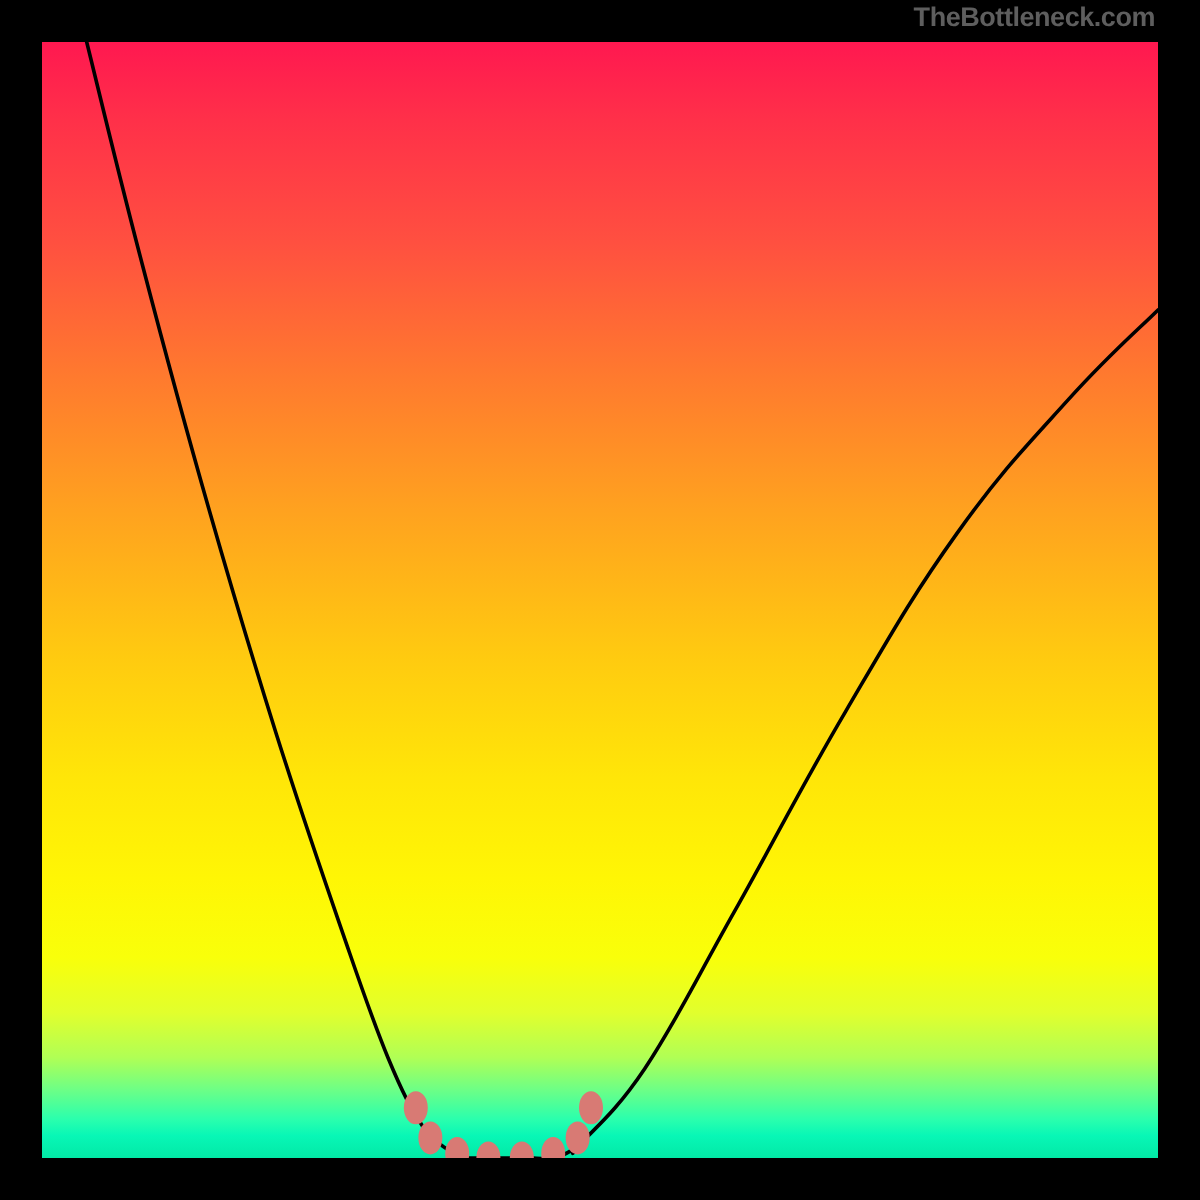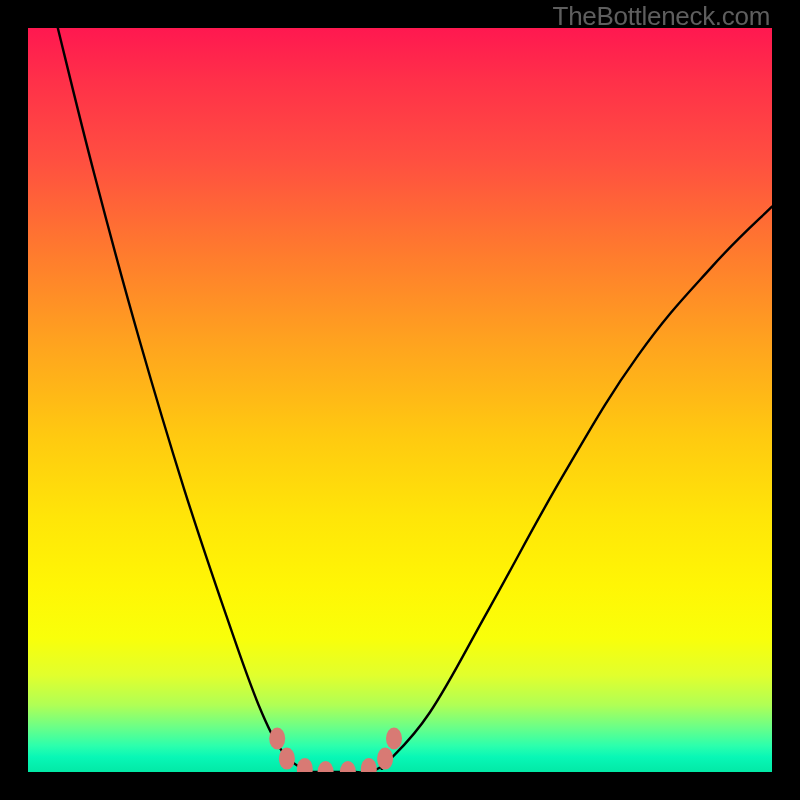--- a/index.html
+++ b/index.html
@@ -39,22 +39,22 @@
       #2bffad 96.5%,
       #08f7b6 98%,
       #02e9a6 100%
     );
   }
   .watermark {
     position: absolute;
     top: 1px;
     right: 30px;
     color: #5e5e5e;
-    font-size: 26px;
-    font-weight: 400;
+    font-size: 18px;
+    font-weight: 700;
     letter-spacing: -0.3px;
   }
   svg.curve {
     position: absolute;
     inset: 0;
     width: 100%;
     height: 100%;
   }
   .marker {
     fill: #d87a74;

